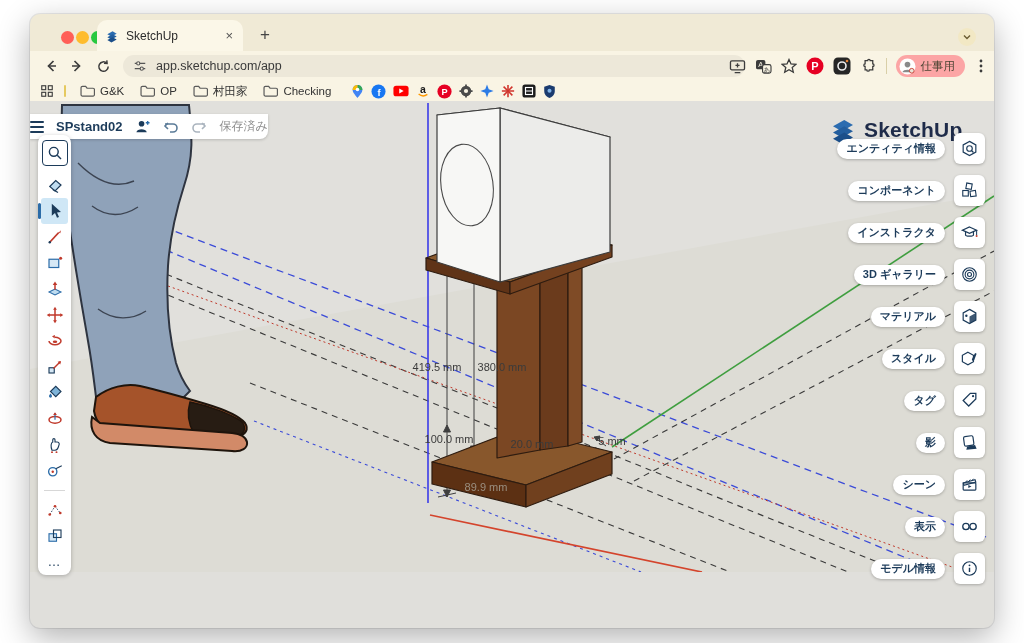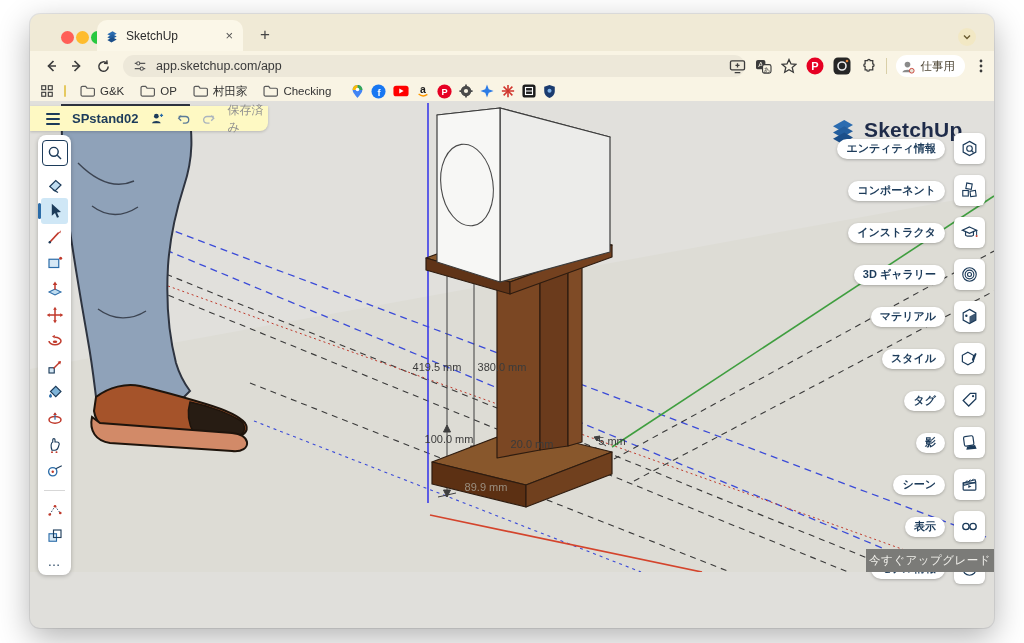--- a/index.html
+++ b/index.html
@@ -17,35 +17,35 @@
   .newtab{position:absolute;left:222px;top:8px;width:26px;height:26px;display:flex;align-items:center;
           justify-content:center;font-size:17px;color:#444;}
   .strip-chevron{position:absolute;left:928px;top:14px;width:18px;height:18px;border-radius:50%;
           background:#F2E8C4;display:flex;align-items:center;justify-content:center;}
   .toolbar{position:absolute;left:0;top:37px;width:964px;height:30px;background:#F9F4E4;display:flex;align-items:center;}
   .navbtn{width:26px;height:26px;display:flex;align-items:center;justify-content:center;}
   .urlbar{position:absolute;left:93px;top:41px;width:622px;height:22px;background:#EDE8D9;border-radius:11px;
           display:flex;align-items:center;padding:0 10px;box-sizing:border-box;}
   .url-text{font-size:12.5px;color:#3a3a3a;margin-left:9px;}
   .tb-right{position:absolute;right:6px;top:37px;height:30px;display:flex;align-items:center;gap:9px;}
-  .profile-chip{height:22px;background:#ffffff;border-radius:11px;display:flex;align-items:center;
+  .profile-chip{height:22px;background:#fca5a5;border-radius:11px;display:flex;align-items:center;
           padding:0 10px 0 3px;gap:5px;}
   .profile-chip span{font-size:11.5px;color:#4c4433;}
   .bookmarks{position:absolute;left:0;top:67px;width:964px;height:20px;background:#F9F4E4;
           display:flex;align-items:center;padding-left:10px;box-sizing:border-box;gap:8px;}
   .bm-folder{display:flex;align-items:center;gap:5px;margin-right:8px;}
   .bm-folder span{font-size:11.5px;color:#333;}
   .bm-sep{width:2px;height:12px;background:#E5C95F;margin:0 6px 0 2px;border-radius:1px;}
   .favrow{display:flex;align-items:center;gap:7px;margin-left:4px;}
   
   .app{position:absolute;left:0;top:87px;width:964px;height:471px;background:#E0DFDB;}
   .viewport-svg{position:absolute;left:0;top:0;}
-  .app-topbar{position:absolute;left:0;top:5px;width:238px;height:25px;background:#fef9c3;
+  .app-topbar{position:absolute;left:0;top:13px;width:238px;height:25px;background:#ffffff;
           border-radius:0 0 8px 0;box-shadow:0 1px 3px rgba(0,0,0,.18);display:flex;align-items:center;
-          padding-left:16px;box-sizing:border-box;gap:12px;}
+          padding-left:0;box-sizing:border-box;gap:12px;}
   .app-title{font-size:13px;font-weight:bold;color:#1C3B5A;}
   .saved{font-size:12px;color:#8f8f8f;}
   .hamburger div{width:14px;height:2px;background:#1C3B5A;margin:3px 0;border-radius:1px;}
   .left-tools{position:absolute;left:8px;top:34px;width:33px;height:440px;background:#fff;border-radius:8px;
           box-shadow:0 1px 4px rgba(0,0,0,.25);display:flex;flex-direction:column;align-items:center;padding-top:5px;box-sizing:border-box;}
   .tool{width:27px;height:26px;display:flex;align-items:center;justify-content:center;position:relative;}
   .tool.boxed{border:1.5px solid #1C3B5A;border-radius:4px;width:24px;height:24px;margin-bottom:6px;}
   .tool.active{background:#CFE7F6;border-radius:3px;}
   .tool.active::before{content:"";position:absolute;left:-3px;top:5px;width:3px;height:16px;background:#2B6CA8;border-radius:2px;}
   .tool-divider{width:21px;height:1px;background:#d7d7d7;margin:6px 0;}
@@ -602,16 +602,15 @@
         <div class="rbtn">
             <svg width="19" height="19" viewBox="0 0 24 24">
               <circle cx="12" cy="12" r="8.5" fill="none" stroke="#1C3B5A" stroke-width="1.5"></circle>
               <circle cx="12" cy="8" r="1.2" fill="#1C3B5A"></circle>
               <line x1="12" y1="11" x2="12" y2="16.5" stroke="#1C3B5A" stroke-width="1.8"></line>
             </svg>
           </div>
         </div>
     </div>
 
-    <div class="upgrade">今すぐアップグレード</div>
 
   </div>
 </div>
 
 </body></html>

